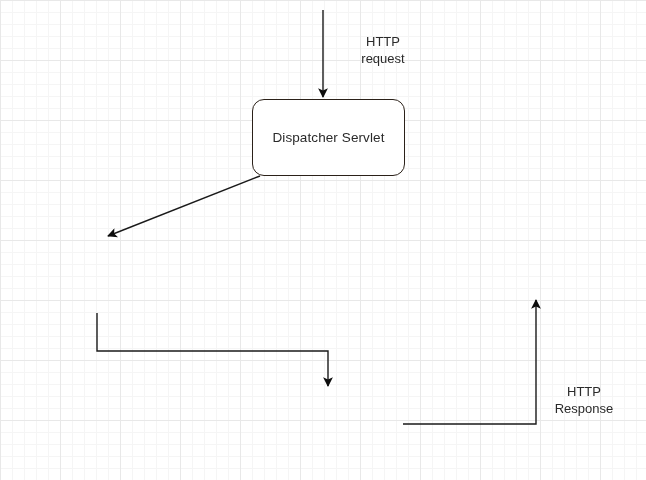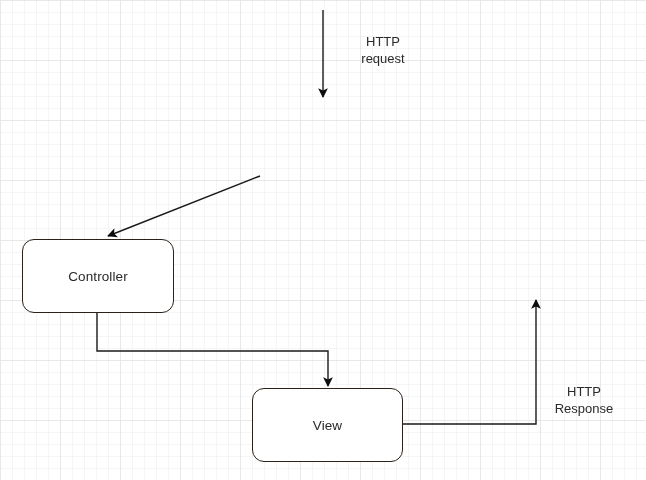--- a/index.html
+++ b/index.html
@@ -85,28 +85,25 @@
 
     <g>
       <path d="M 97 313 L 97 351 L 328 351 L 328 386" fill="none" stroke="#1a1a1a" stroke-width="1.4" marker-end="url(#arrow-end)"></path>
     </g>
 
     <g>
       <path d="M 403 424 L 536 424 L 536 300" fill="none" stroke="#1a1a1a" stroke-width="1.4" marker-end="url(#arrow-end)"></path>
     </g>
   </svg>
 
-
-  <div class="node-box" style="left:22px; top:239px; width:152px; height:74px;">
-    <span class="node-label">Controller</span>
+  <div class="node-box" style="left:252px; top:99px; width:153px; height:77px;">
+    <span class="node-label">Dispatcher Servlet</span>
   </div>
 
-  <div class="node-box" style="left:252px; top:388px; width:151px; height:74px;">
-    <span class="node-label">View</span>
-  </div>
+
 
   <div class="edge-label" style="left:340px; top:33px; width:86px;">HTTP
 request</div>
 
   <div class="edge-label" style="left:534px; top:383px; width:100px;">HTTP
 Response</div>
 
 </div>
 
 </body></html>

